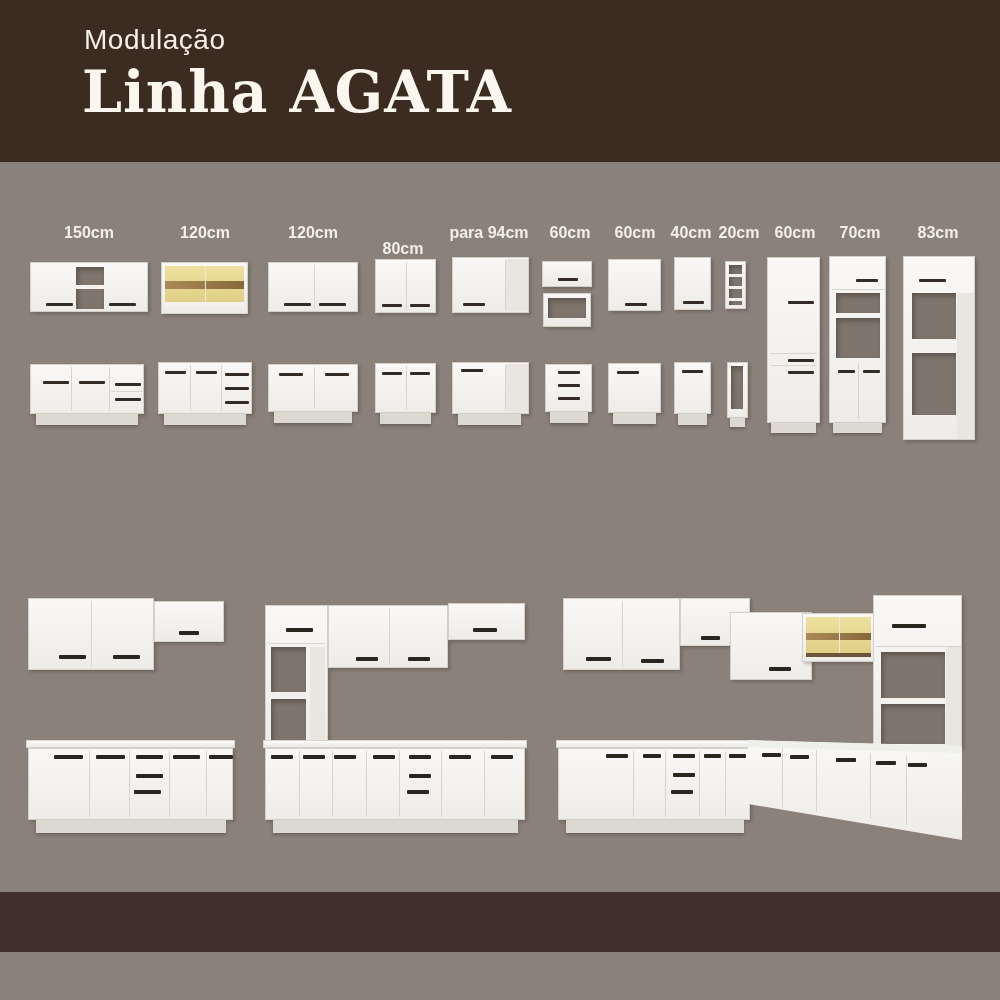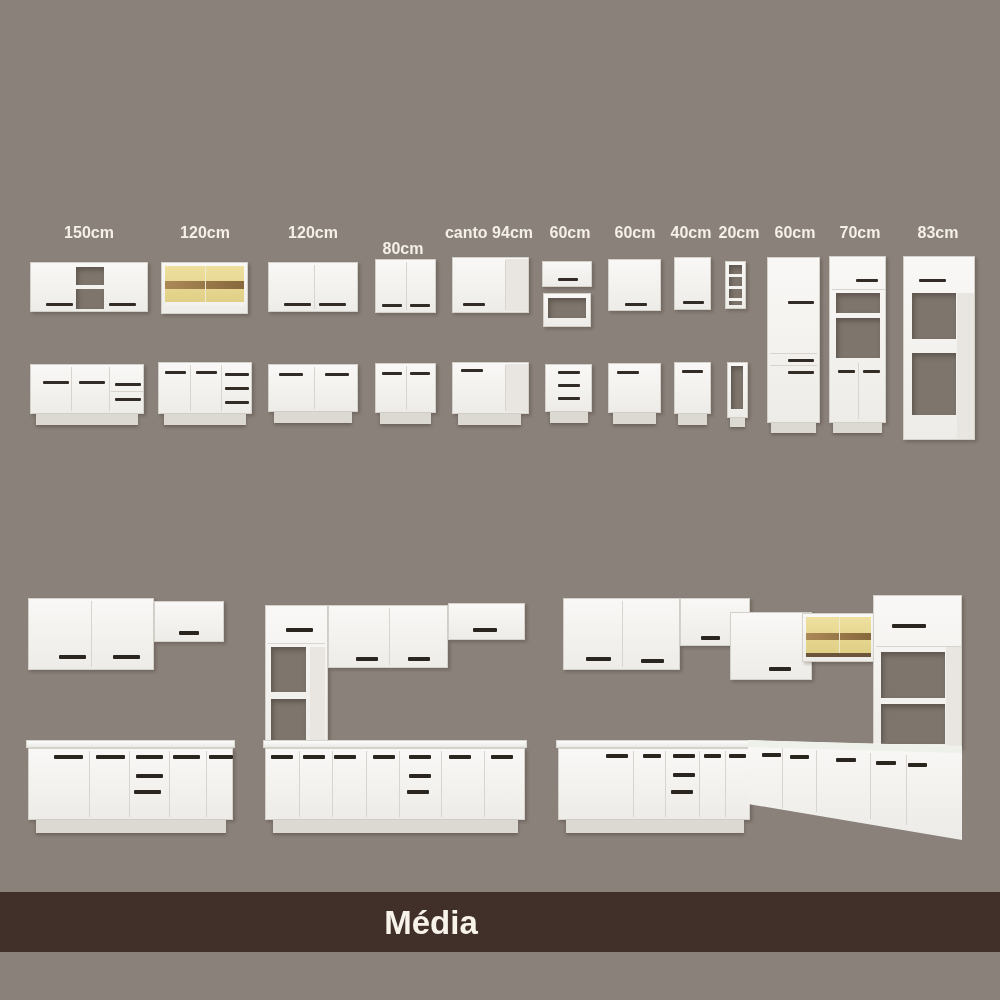--- a/index.html
+++ b/index.html
@@ -24,26 +24,30 @@
          font-size:57px;letter-spacing:1px;}
   .mlabel{position:absolute;color:#f4efe9;font-size:16px;font-weight:bold;text-align:center;}
   .banner-text{position:absolute;left:0;width:1000px;text-align:center;color:#f7f1ea;font-size:30px;font-weight:400;}
   .klabel{position:absolute;color:#f7f2ea;font-size:33px;font-weight:600;text-align:center;}
 </style>
 </head>
 <body>
 
 <div id="poster">
 
+  <div class="band" style="top:0;height:162px;background:#3c2b20;">
+    <div class="kicker" style="left:84px;top:24px;">Modulação</div>
+    <div class="title" style="left:82px;top:58px;">Linha AGATA</div>
+  </div>
 
   <div class="mlabel" style="left:44px;top:224px;width:90px;">150cm</div>
   <div class="mlabel" style="left:160px;top:224px;width:90px;">120cm</div>
   <div class="mlabel" style="left:268px;top:224px;width:90px;">120cm</div>
   <div class="mlabel" style="left:358px;top:240px;width:90px;">80cm</div>
-  <div class="mlabel" style="left:434px;top:224px;width:110px;">canto 94cm</div>
+  <div class="mlabel" style="left:434px;top:224px;width:110px;">para 94cm</div>
   <div class="mlabel" style="left:525px;top:224px;width:90px;">60cm</div>
   <div class="mlabel" style="left:590px;top:224px;width:90px;">60cm</div>
   <div class="mlabel" style="left:646px;top:224px;width:90px;">40cm</div>
   <div class="mlabel" style="left:694px;top:224px;width:90px;">20cm</div>
   <div class="mlabel" style="left:750px;top:224px;width:90px;">60cm</div>
   <div class="mlabel" style="left:815px;top:224px;width:90px;">70cm</div>
   <div class="mlabel" style="left:893px;top:224px;width:90px;">83cm</div>
 
   <div class="cab" style="left:30px;top:262px;width:118px;height:50px;">
     <div class="open" style="left:45px;top:4px;width:28px;height:42px;"></div>
@@ -308,16 +312,15 @@
       <div class="khandle" style="left:14px;top:13px;width:19px;"></div>
       <div class="khandle" style="left:42px;top:15px;width:19px;"></div>
       <div class="khandle" style="left:88px;top:18px;width:20px;"></div>
       <div class="khandle" style="left:128px;top:21px;width:20px;"></div>
       <div class="khandle" style="left:160px;top:23px;width:19px;"></div>
       <div style="position:absolute;left:0;bottom:16px;width:100%;height:15px;background:#d9d5cf;transform:skewY(9deg);transform-origin:left bottom;box-shadow:0 3px 3px rgba(50,40,30,.35);"></div>
     </div>
   </div>
 
   <div class="band" style="top:892px;height:60px;background:#41302a;">
-    <div class="klabel" style="left:331px;top:12px;width:200px;">Média</div>
   </div>
 
 </div>
 
 </body></html>

